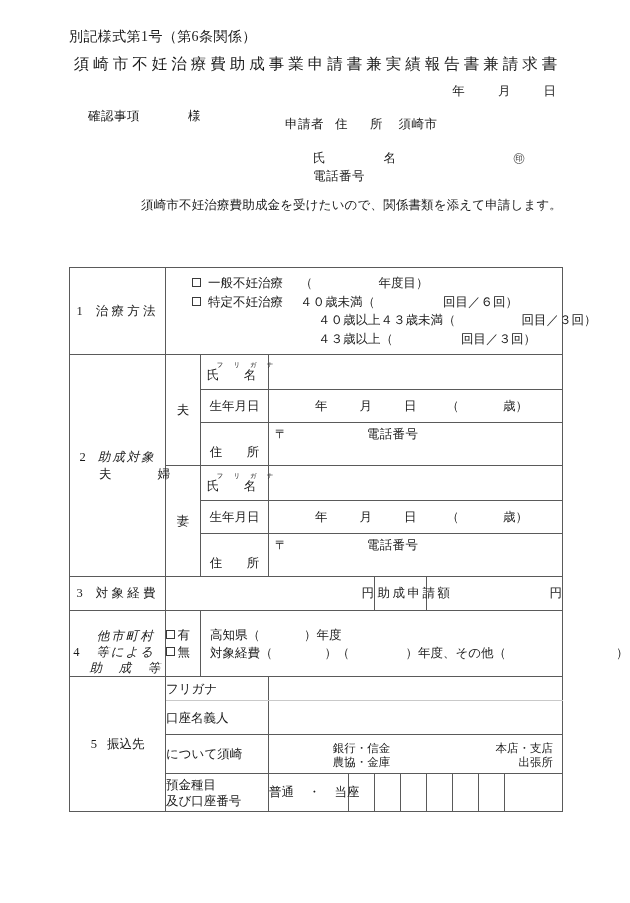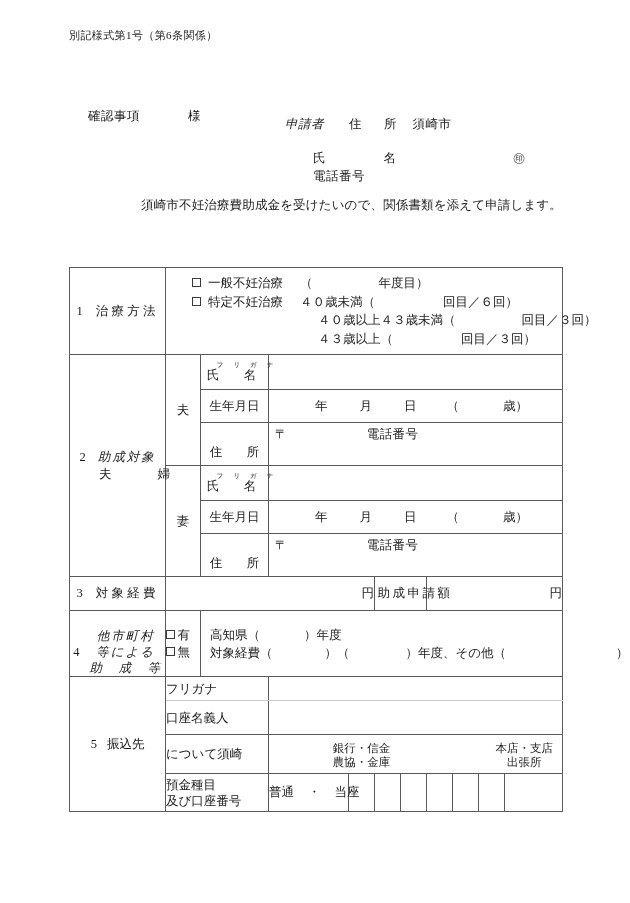--- a/index.html
+++ b/index.html
@@ -21,21 +21,21 @@
     width: 630px;
     height: 903px;
     box-sizing: border-box;
   }
 
   
   .form-no {
     position: absolute;
     left: 69px;
     top: 28px;
-    font-size: 11px;
+    font-size: 14px;
     letter-spacing: 0.4px;
     white-space: nowrap;
   }
   .doc-title {
     position: absolute;
     left: 69px;
     top: 54px;
     width: 493px;
     text-align: center;
     font-size: 15.5px;
@@ -68,21 +68,21 @@
   .addressee .hon { margin-left: 48px; }
 
   .applicant-line {
     position: absolute;
     left: 285px;
     top: 116px;
     font-size: 12.5px;
     white-space: nowrap;
     letter-spacing: 0.5px;
   }
-  .applicant-line .lbl { margin-right: 25px; font-style: italic; }
+  .applicant-line .lbl { margin-right: 11px; }
   .applicant-line .spaced { letter-spacing: 5px; margin-right: 11px; }
 
   .name-row {
     position: absolute;
     left: 313px;
     top: 150px;
     width: 212px;
     font-size: 12.5px;
     white-space: nowrap;
   }
@@ -276,39 +276,45 @@
     left: 0; top: 6px;
     width: 100%;
     text-align: center;
     padding-right: 108px;
     box-sizing: border-box;
     white-space: nowrap;
   }
   .fi-cell .branch {
     position: absolute;
     right: 9px; top: 6px;
-    text-align: center;
+    text-align: right;
     white-space: nowrap;
   }
 
   .acct-kind {
     text-align: center;
     font-size: 12.5px;
     white-space: nowrap;
   }
   .acct-kind .dot { margin: 0 14px; }
 </style>
 </head>
 <body>
 
 <div class="page">
 
   <div class="form-no">別記様式第1号（第6条関係）</div>
 
-
+  <div class="doc-title">須崎市不妊治療費助成事業申請書兼実績報告書兼請求書</div>
+
+  <div class="date-line">
+    <span class="seg">年</span>
+    <span class="seg">月</span>
+    <span class="seg">日</span>
+  </div>
 
   <div class="addressee">
     <span>確認事項</span><span class="hon">様</span>
   </div>
 
   <div class="applicant-line">
     <span class="lbl">申請者</span><span class="spaced">住　所</span><span>須崎市</span>
   </div>
 
   <div class="name-row">

